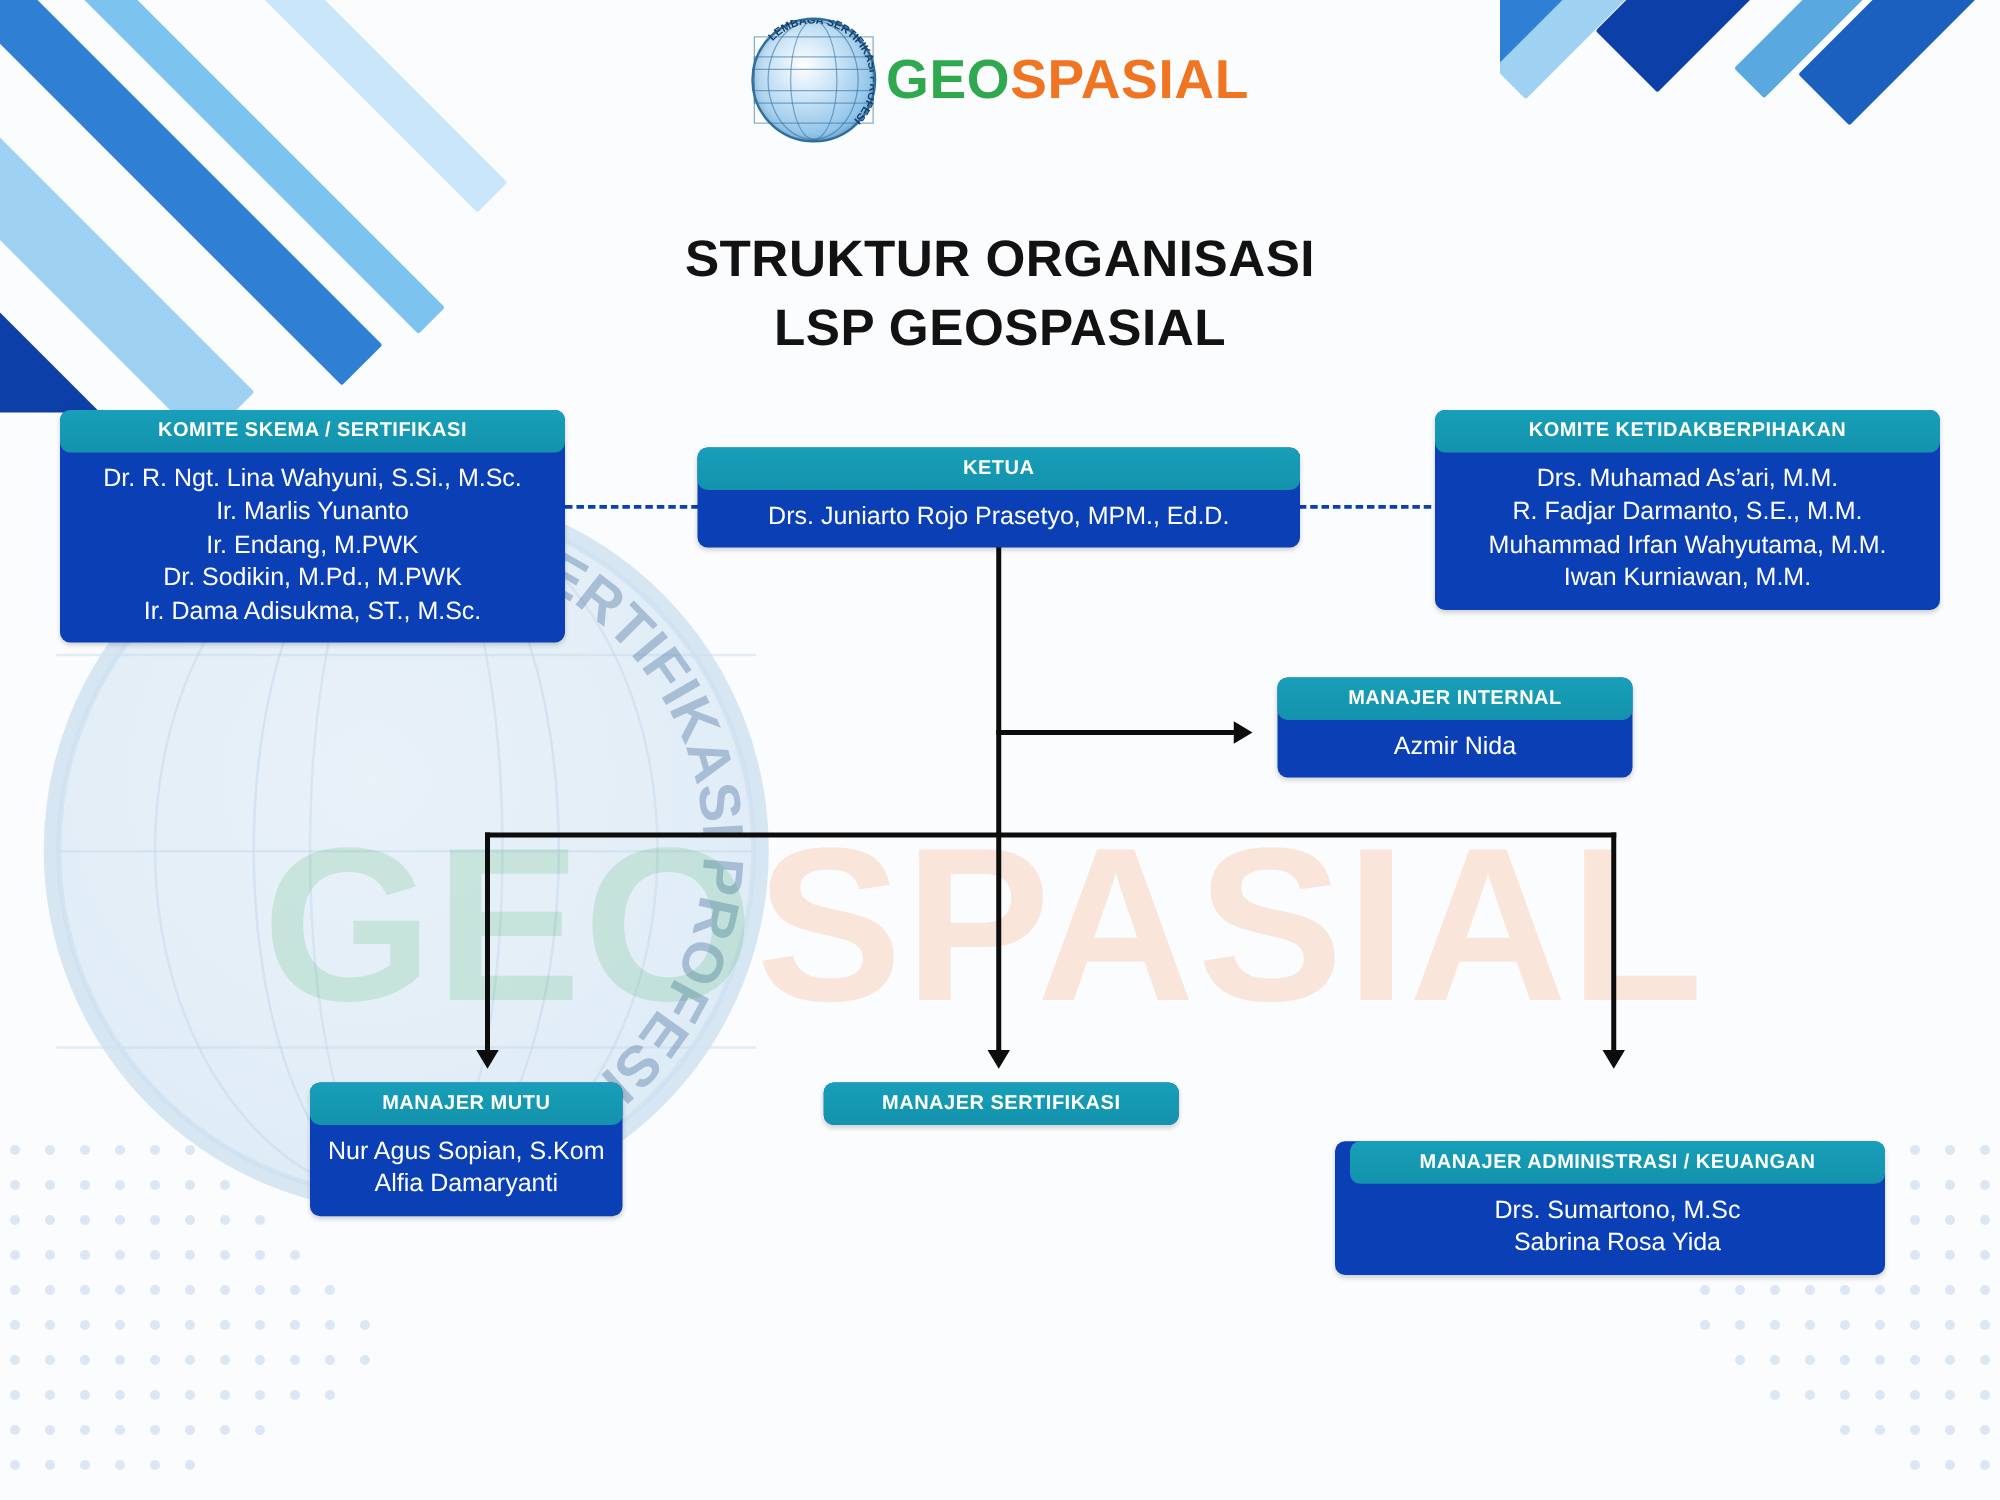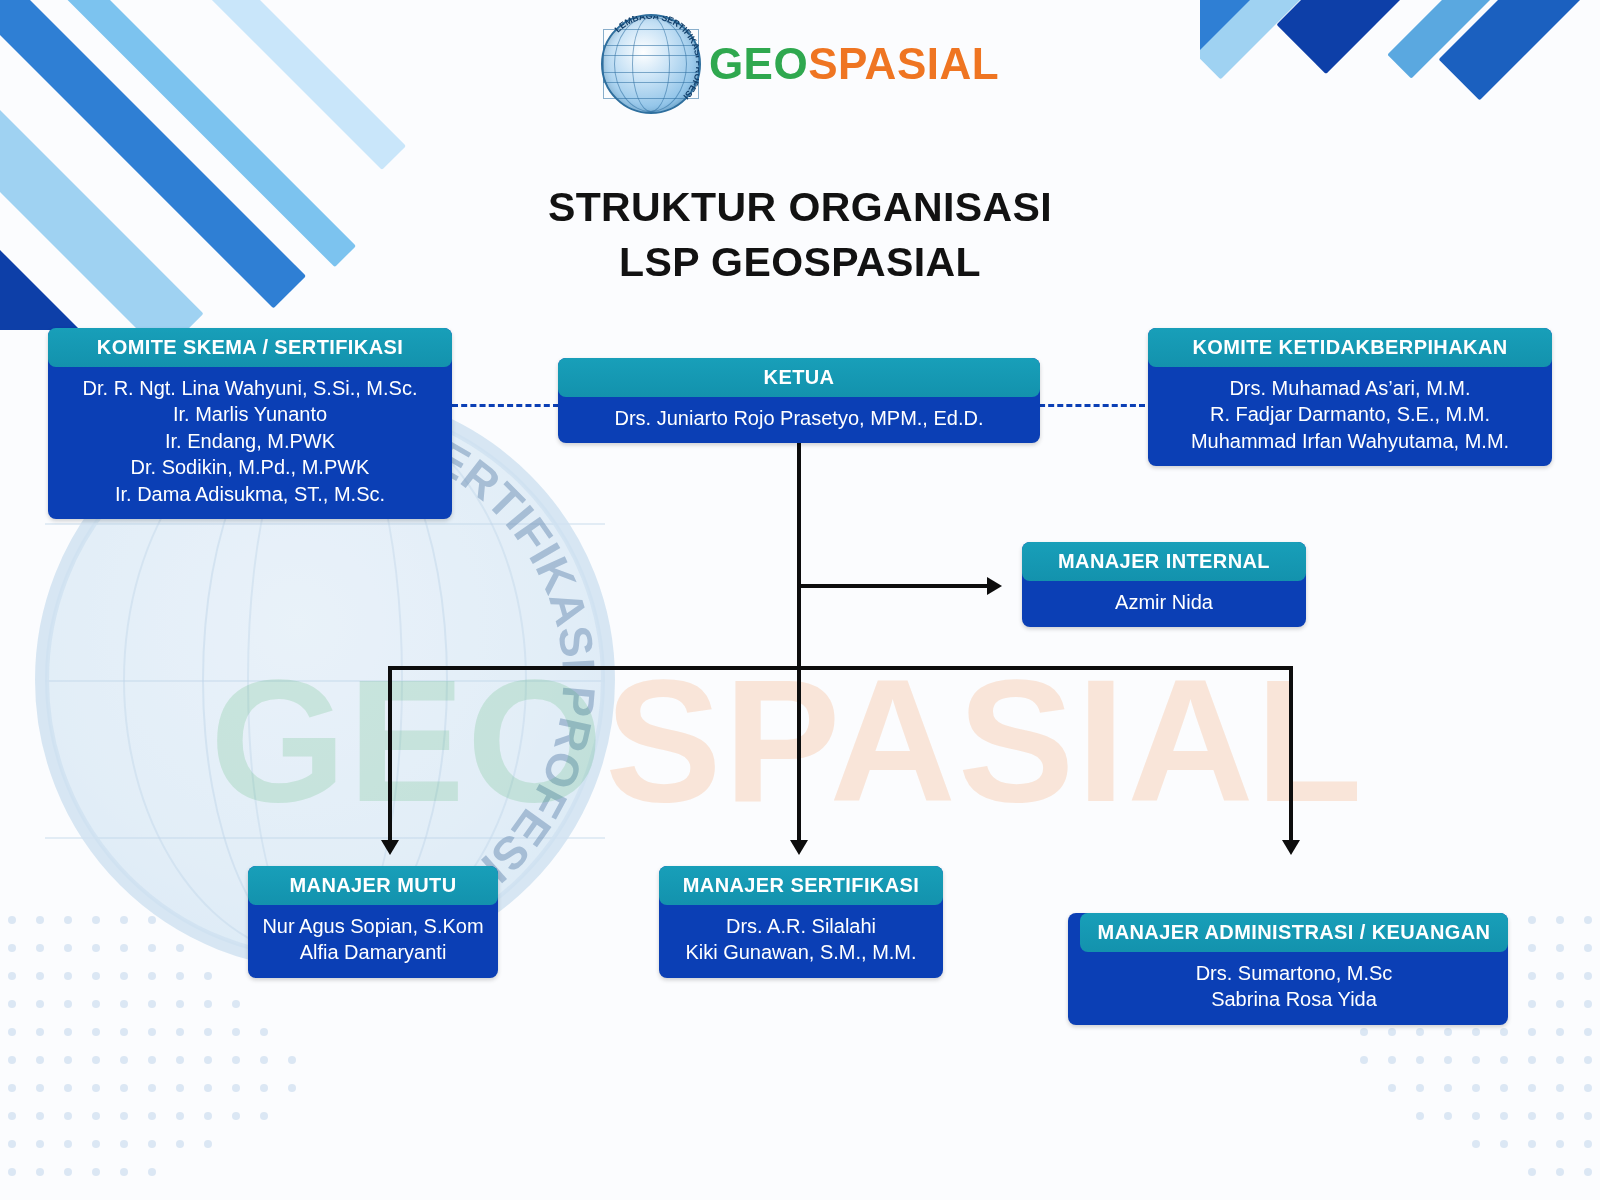--- a/index.html
+++ b/index.html
@@ -173,21 +173,21 @@
     background: #0b3fb5;
     color: #fff;
     text-align: center;
     box-shadow: 0 2px 4px rgba(0,0,0,.18);
   }
   .node .hdr {
     background: #1a9bb5;
     background: linear-gradient(180deg,#189fb9 0%, #1392ad 100%);
     border-radius: 8px;
     font-weight: 700;
-    font-size: 20px;
+    font-size: 16px;
     letter-spacing: .4px;
     padding: 8px 10px;
     box-sizing: border-box;
     position: relative;
     z-index: 2;
   }
   .node .body {
     padding: 8px 10px 12px;
     font-size: 20px;
     line-height: 1.32;
@@ -497,44 +497,41 @@
     <div>Drs. Juniarto Rojo Prasetyo, MPM., Ed.D.</div>
   </div>
 </div>
 
 <div class="node" style="left:1148px; top:328px; width:404px;">
   <div class="hdr">KOMITE KETIDAKBERPIHAKAN</div>
   <div class="body">
     <div>Drs. Muhamad As’ari, M.M.</div>
     <div>R. Fadjar Darmanto, S.E., M.M.</div>
     <div>Muhammad Irfan Wahyutama, M.M.</div>
+    <div>Iwan Kurniawan, M.M.</div>
   </div>
 </div>
 
 <div class="node" style="left:1022px; top:542px; width:284px;">
   <div class="hdr">MANAJER INTERNAL</div>
   <div class="body">
     <div>Azmir Nida</div>
   </div>
 </div>
 
 <div class="node" style="left:248px; top:866px; width:250px;">
   <div class="hdr">MANAJER MUTU</div>
   <div class="body">
     <div>Nur Agus Sopian, S.Kom</div>
     <div>Alfia Damaryanti</div>
   </div>
 </div>
 
 <div class="node" style="left:659px; top:866px; width:284px;">
   <div class="hdr">MANAJER SERTIFIKASI</div>
-  <div class="body">
-    <div>Drs. A.R. Silalahi</div>
-    <div>Kiki Gunawan, S.M., M.M.</div>
-  </div>
 </div>
 
 <div class="node" style="left:1068px; top:913px; width:440px;padding-left:12px;">
   <div class="hdr">MANAJER ADMINISTRASI / KEUANGAN</div>
   <div class="body">
     <div>Drs. Sumartono, M.Sc</div>
     <div>Sabrina Rosa Yida</div>
   </div>
 </div>
 

